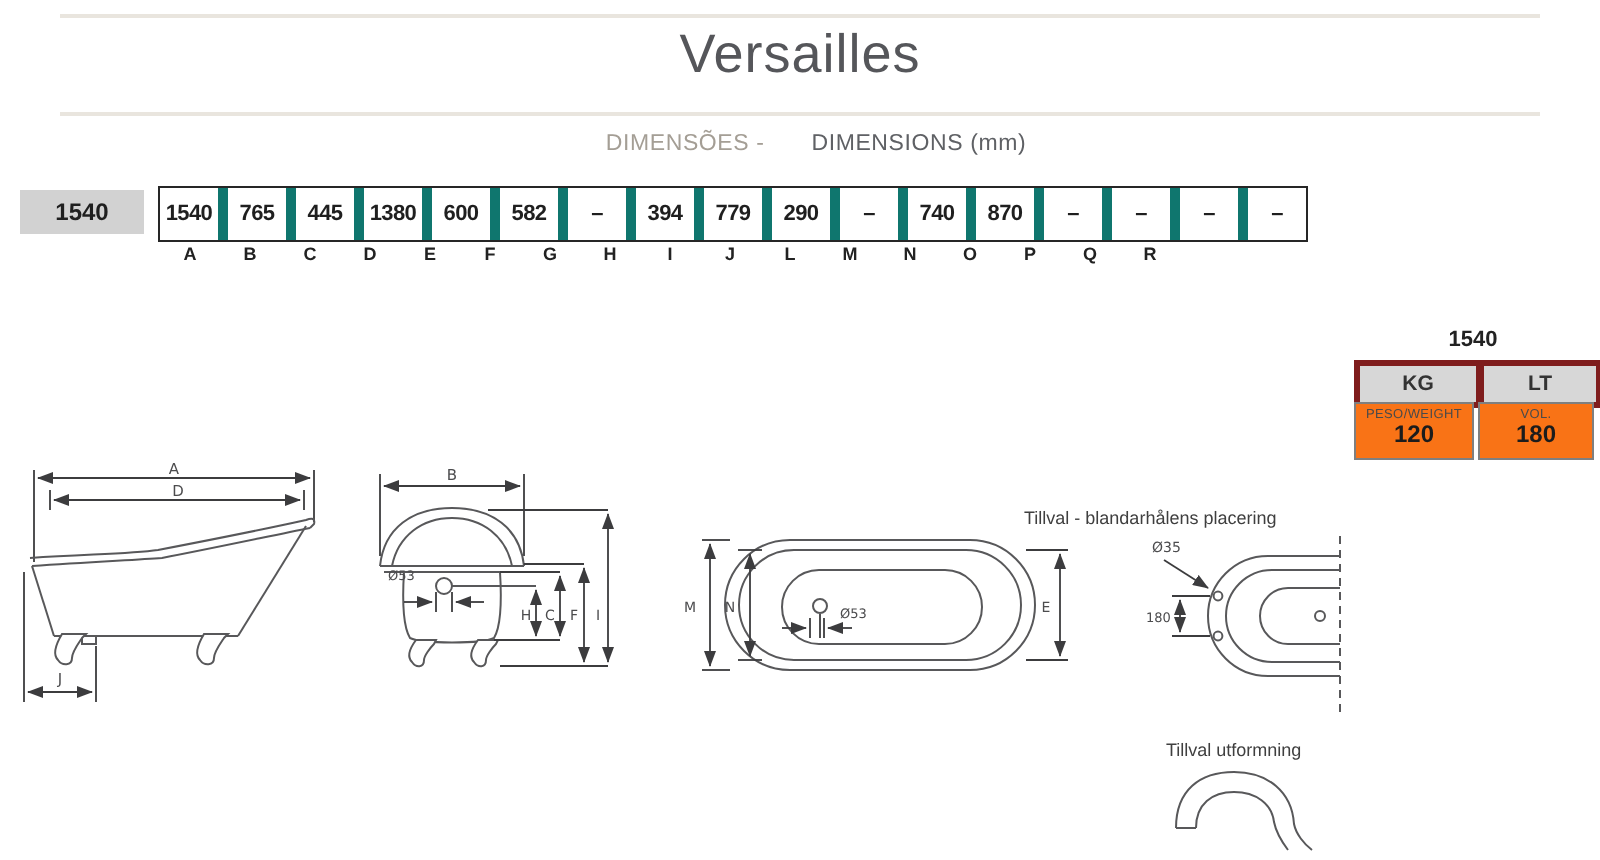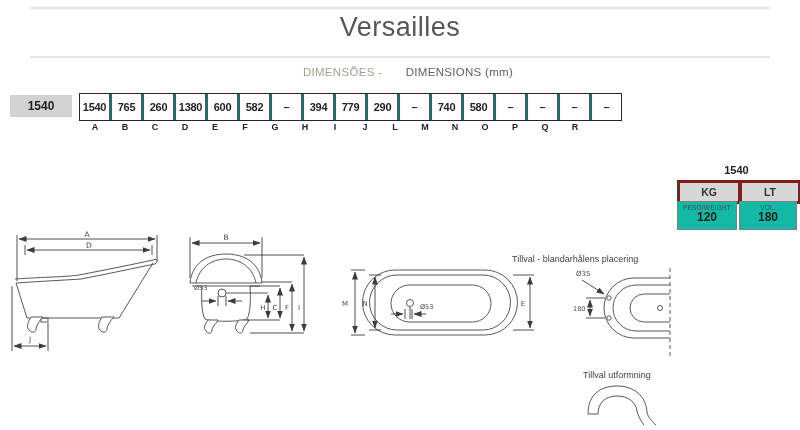--- a/index.html
+++ b/index.html
@@ -11,32 +11,32 @@
   .page-title{position:absolute;top:12px;left:0;width:800px;text-align:center;
               font-size:27px;font-weight:400;color:#55565a;letter-spacing:.5px;}
   .dims-header{position:absolute;top:66px;left:0;width:800px;text-align:center;
                font-size:11.5px;letter-spacing:.3px;font-weight:400;}
   .dims-header .pt{color:#a49e95;margin-left:16px;}
   .dims-header .en{color:#5f6165;padding-left:20px;}
   .row-label{position:absolute;left:10px;top:95px;width:62px;height:22px;background:#d2d2d2;
              font-size:12px;font-weight:bold;color:#1f1f1f;text-align:center;line-height:22px;}
   .dims-table{position:absolute;left:79px;top:93px;height:26px;display:flex;
               border:1.5px solid #262626;background:#fff;}
-  .dims-table .cell{width:29px;border-left:3px solid #0f766e;text-align:center;
+  .dims-table .cell{width:29px;border-left:5px solid #0f766e;text-align:center;
                     line-height:26px;font-size:11px;font-weight:bold;color:#1f1f1f;letter-spacing:-0.3px;}
   .dims-table .cell:first-child{border-left:none;}
   .letters-row{position:absolute;left:80px;top:122px;display:flex;}
   .letters-row .letter{width:30px;text-align:center;font-size:9px;font-weight:bold;color:#222;}
   .spec-model{position:absolute;left:677px;top:164px;width:119px;text-align:center;
               font-size:11px;font-weight:bold;color:#222;}
   .spec-head{position:absolute;top:180px;height:18px;background:#d7d7d7;border:3px solid #7f1d1d;
              text-align:center;line-height:18px;font-size:10.5px;font-weight:bold;color:#333;}
   .spec-head-kg{left:677px;width:58px;}
   .spec-head-lt{left:739px;width:56px;}
-  .spec-cell{position:absolute;top:201px;height:27px;background:#14b8a6;border:1px solid #7f7f7f;
+  .spec-cell{position:absolute;top:201px;height:27px;background:#f97316;border:1px solid #7f7f7f;
              text-align:center;}
   .spec-cell-kg{left:677px;width:58px;}
   .spec-cell-lt{left:739px;width:56px;}
   .spec-sub{display:block;font-size:6.5px;color:#4a4a4a;letter-spacing:.2px;margin-top:2px;}
   .spec-val{display:block;font-size:12px;font-weight:bold;color:#1c1c1c;line-height:13px;}
   .drawing{position:absolute;}
   .drw-title{position:absolute;font-size:9px;color:#3f3f3f;}
   .tillval-title{left:512px;top:254px;}
   .edge-title{left:583px;top:370px;}
   svg .ln{stroke:#58585a;stroke-width:1;fill:none;}
@@ -55,31 +55,31 @@
 
   <div class="dims-header">
     <span class="pt">DIMENSÕES - </span><span class="en">DIMENSIONS (mm)</span>
   </div>
 
   <div class="row-label">1540</div>
 
   <div class="dims-table">
     <div class="cell">1540</div>
     <div class="cell">765</div>
-    <div class="cell">260</div>
+    <div class="cell">445</div>
     <div class="cell">1380</div>
     <div class="cell">600</div>
     <div class="cell">582</div>
     <div class="cell">–</div>
     <div class="cell">394</div>
     <div class="cell">779</div>
     <div class="cell">290</div>
     <div class="cell">–</div>
     <div class="cell">740</div>
-    <div class="cell">580</div>
+    <div class="cell">870</div>
     <div class="cell">–</div>
     <div class="cell">–</div>
     <div class="cell">–</div>
     <div class="cell">–</div>
   </div>
 
   <div class="letters-row">
     <div class="letter">A</div>
     <div class="letter">B</div>
     <div class="letter">C</div>

